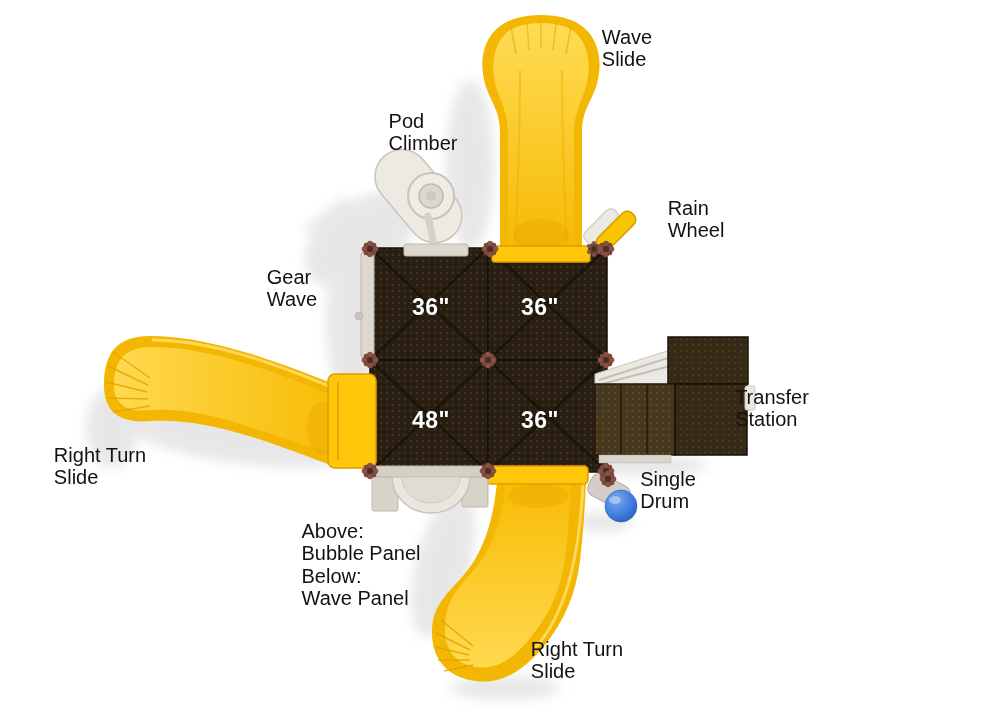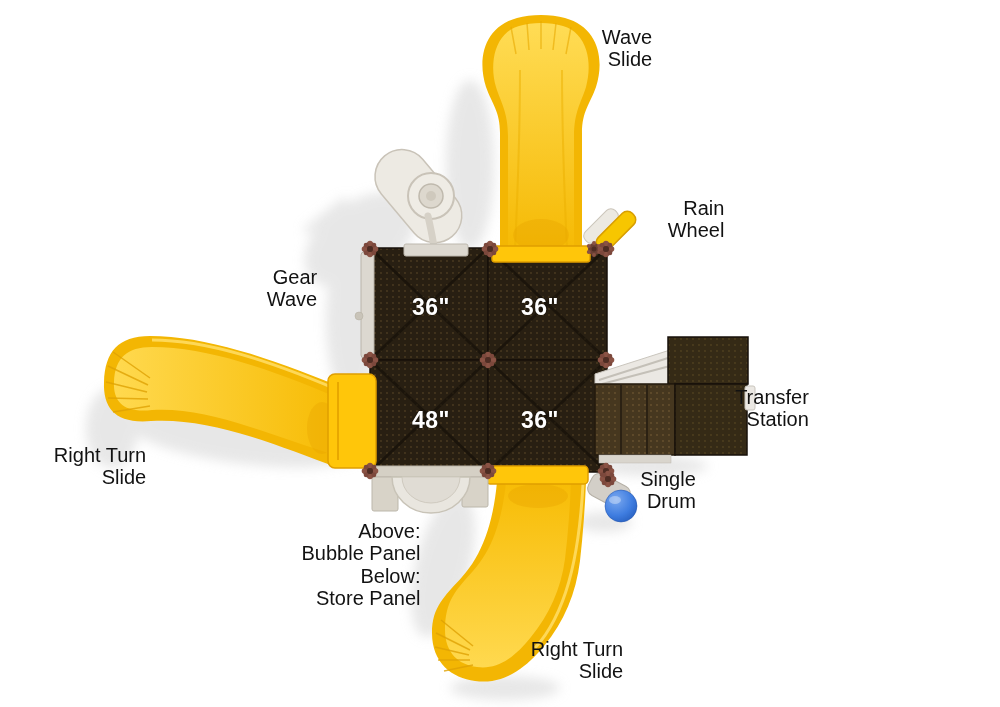--- a/index.html
+++ b/index.html
@@ -10,21 +10,21 @@
     overflow:hidden;
     font-family:"Liberation Sans",sans-serif;
   }
   .canvas svg{position:absolute;left:0;top:0;}
   .lbl{
     position:absolute;
     transform:translate(-50%,-50%);
     font-size:20px;
     line-height:1.12;
     color:#121212;
-    text-align:right;
+    text-align:left;
     white-space:pre-line;
   }
   .deck-size{
     position:absolute;
     transform:translate(-50%,-50%);
     font-size:23px;
     font-weight:bold;
     color:#ffffff;
     letter-spacing:0.5px;
     text-shadow:0 0 2px rgba(0,0,0,0.6);
@@ -205,34 +205,36 @@
     <use href="#postCap" transform="translate(606,360)"></use>
     <use href="#postCap" transform="translate(370,471)"></use>
     <use href="#postCap" transform="translate(488,471)"></use>
     <use href="#postCap" transform="translate(606,471)"></use>
     <use href="#postCap" transform="translate(608,479)"></use>
   </g>
 </svg>
 
   <div class="lbl" style="left:627px;top:48px">Wave
 Slide</div>
+  <div class="lbl" style="left:423px;top:132px">Pod
+Climber</div>
   <div class="lbl" style="left:696px;top:219px">Rain
 Wheel</div>
   <div class="lbl" style="left:292px;top:288px">Gear
 Wave</div>
   <div class="lbl" style="left:100px;top:466px">Right Turn
 Slide</div>
   <div class="lbl" style="left:772px;top:408px">Transfer
 Station</div>
   <div class="lbl" style="left:668px;top:490px">Single
 Drum</div>
   <div class="lbl" style="left:361px;top:565px">Above:
 Bubble Panel
 Below:
-Store Panel</div>
+Wave Panel</div>
   <div class="lbl" style="left:577px;top:660px">Right Turn
 Slide</div>
 
   <div class="deck-size" style="left:431px;top:307px">36"</div>
   <div class="deck-size" style="left:540px;top:307px">36"</div>
   <div class="deck-size" style="left:431px;top:420px">48"</div>
   <div class="deck-size" style="left:540px;top:420px">36"</div>
 </div>
 
 </body></html>

